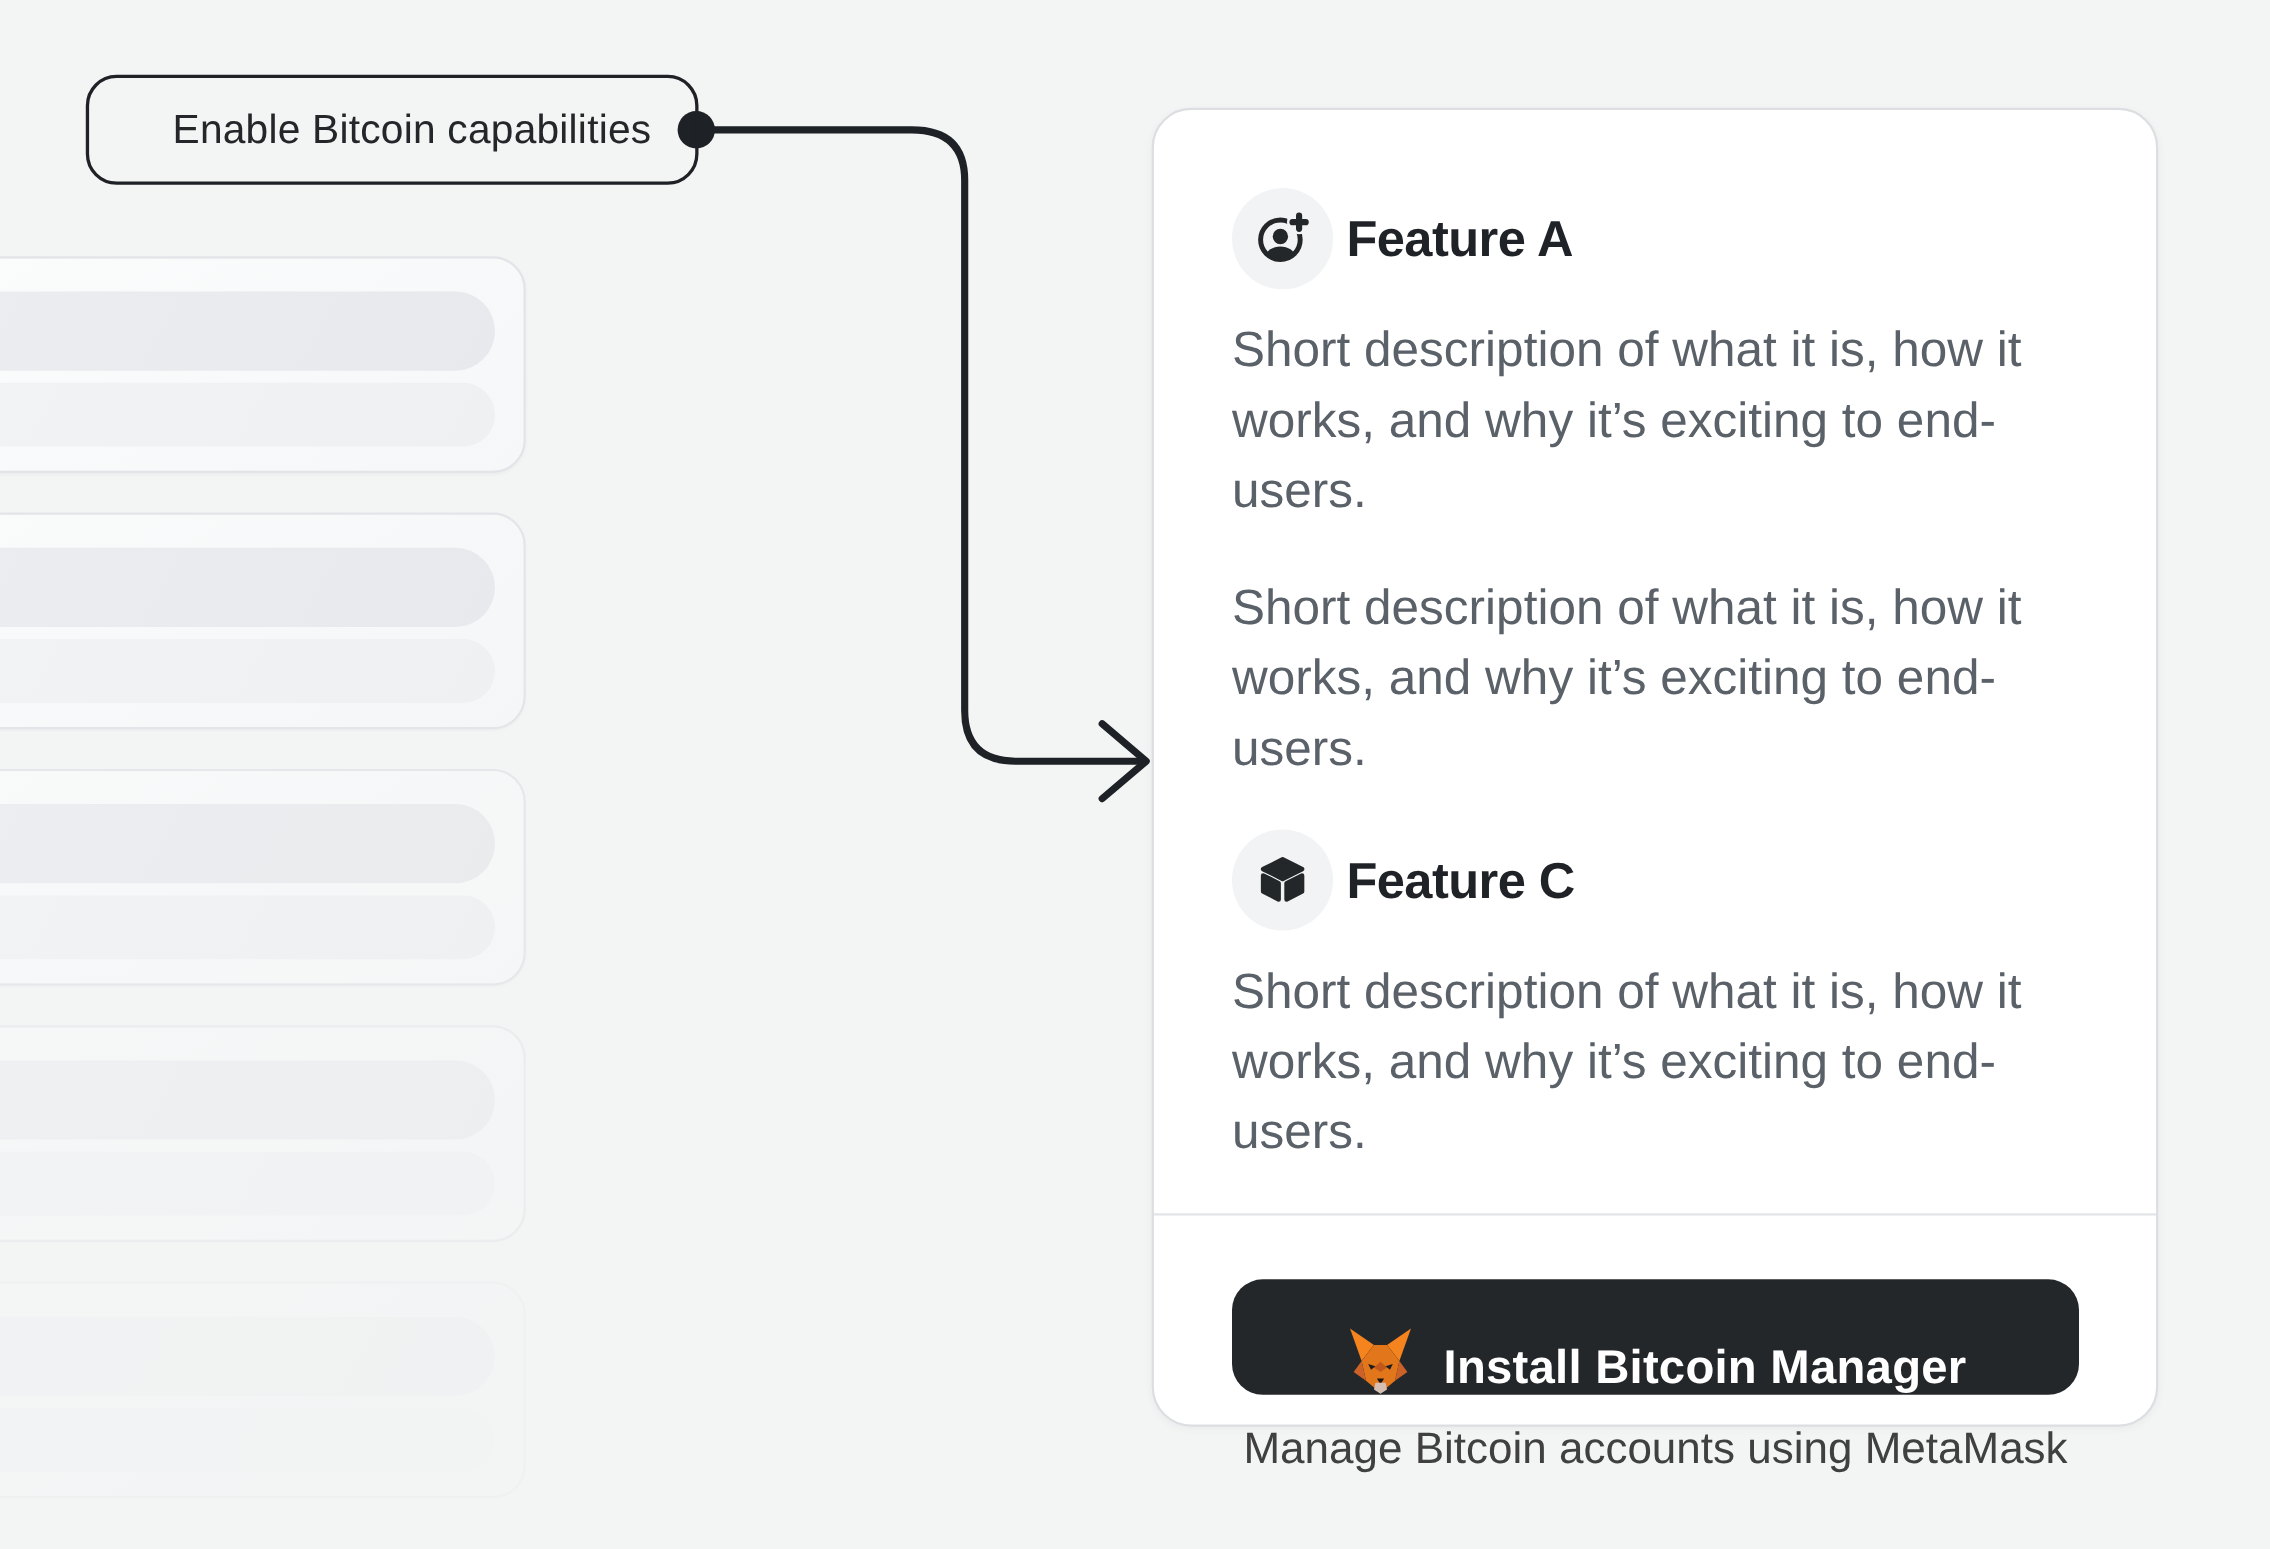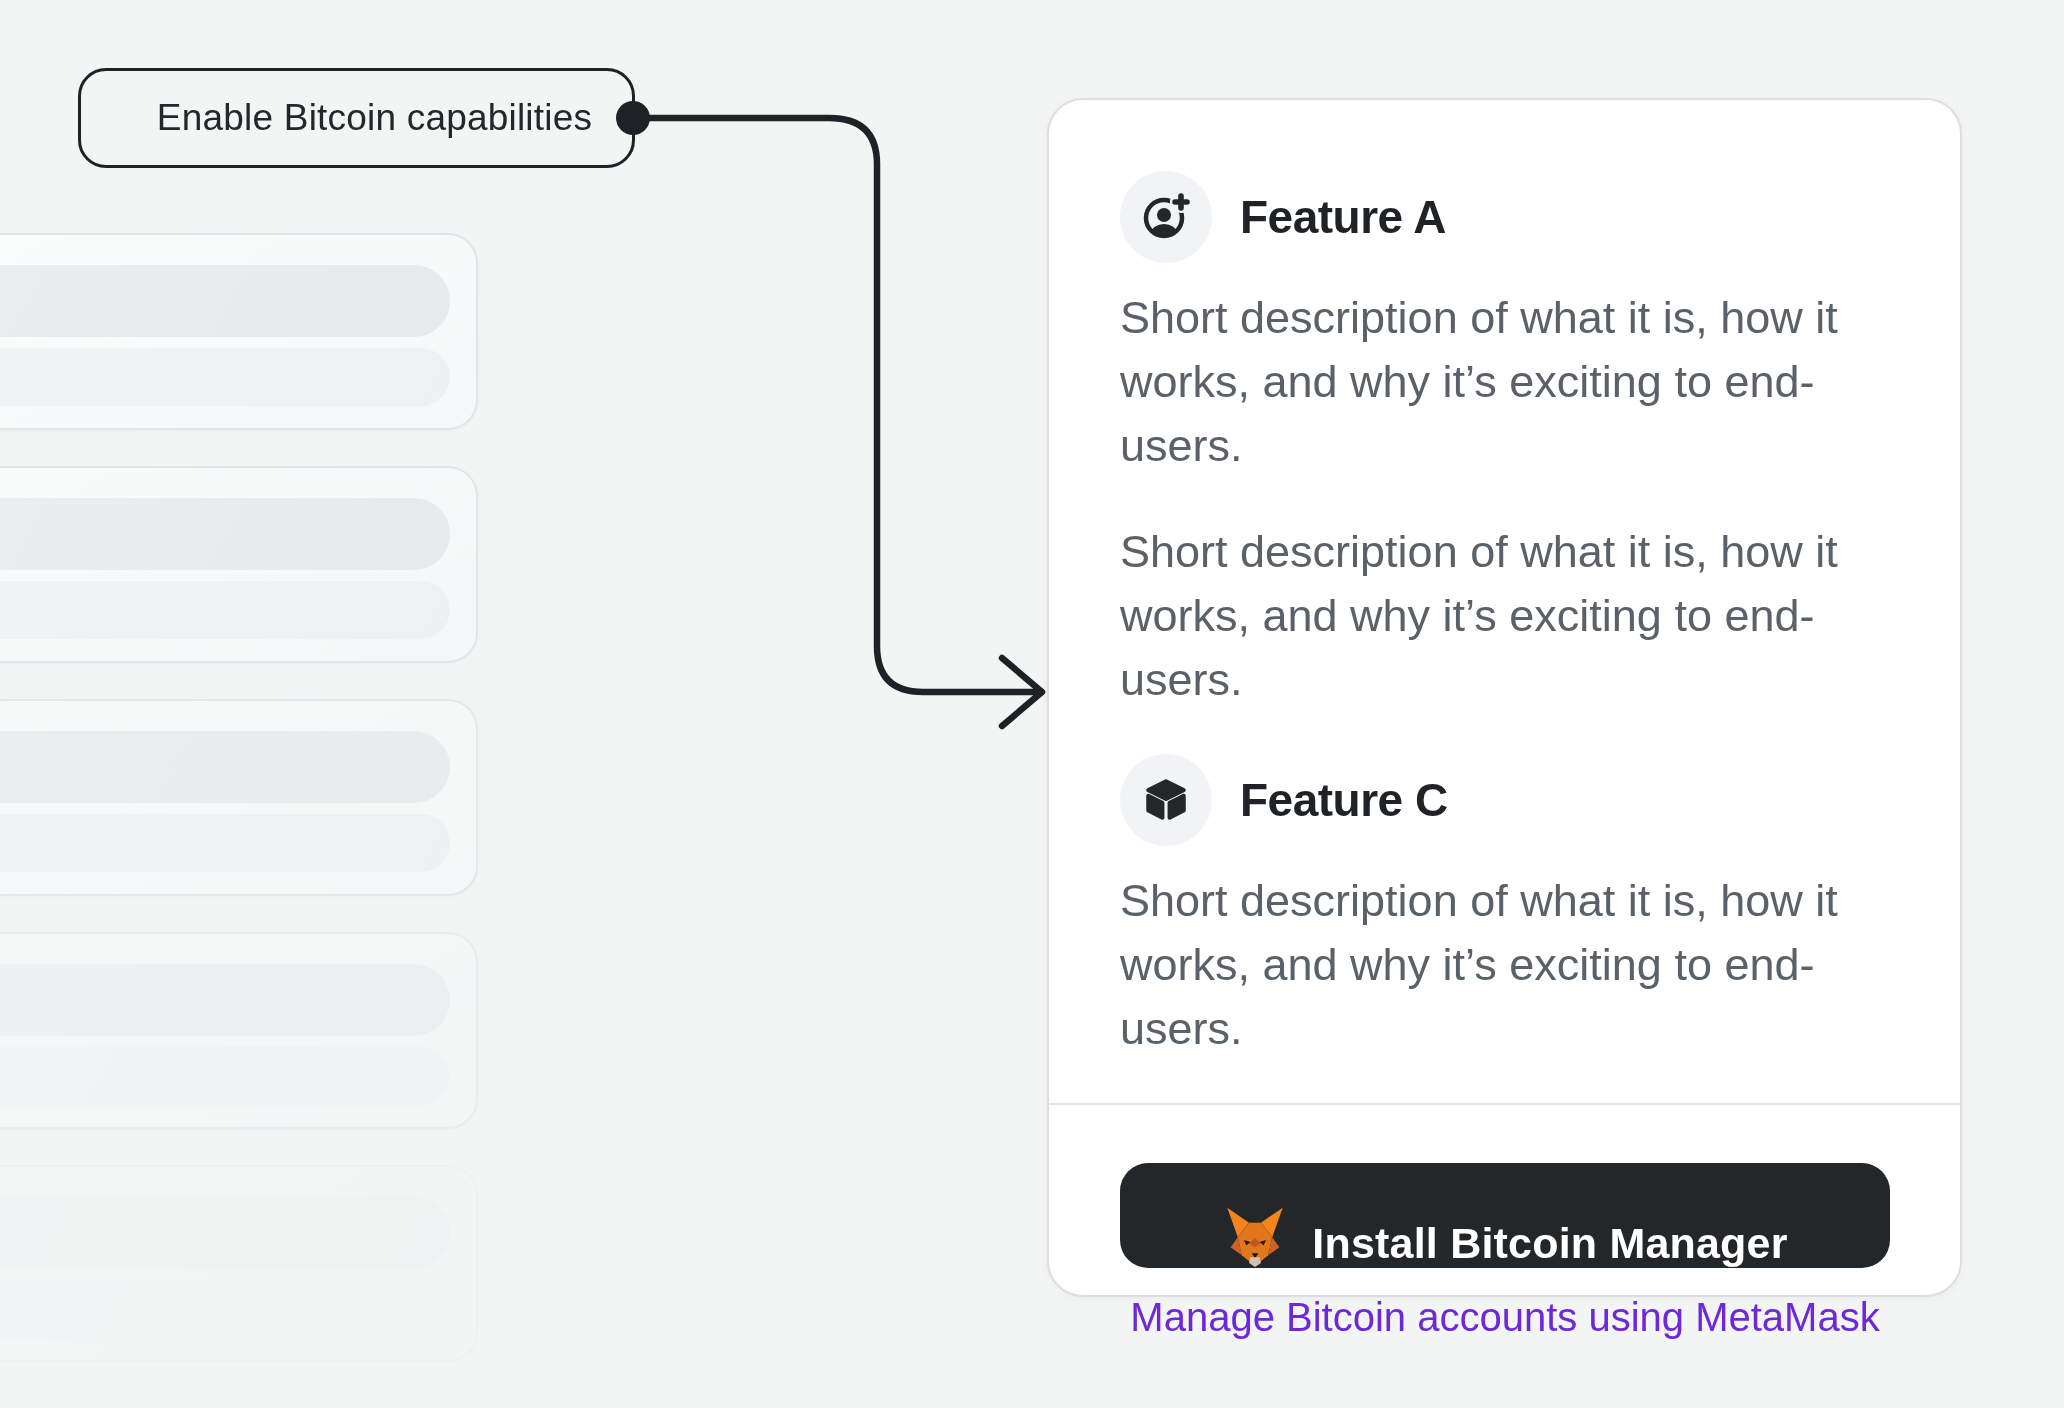--- a/index.html
+++ b/index.html
@@ -72,21 +72,21 @@
     left: 1047px; top: 98px;
     width: 915px; height: 1199px;
     background: #ffffff;
     border: 2px solid #dcdee2;
     border-radius: 36px;
     box-shadow: 0 2px 8px rgba(30,35,40,0.04);
     display: flex; flex-direction: column;
   }
   .card-body { padding: 71px 67px 0 71px; }
   .feature { margin-bottom: 42px; }
-  .feature-head { display: flex; align-items: center; gap: 28px; }
+  .feature-head { display: flex; align-items: center; gap: 12px; }
   .icon-circle {
     width: 92px; height: 92px; flex: 0 0 92px;
     border-radius: 50%;
     background: #f2f3f5;
     display: flex; align-items: center; justify-content: center;
   }
   .feature-title {
     font-size: 46px; font-weight: 800; letter-spacing: -0.5px;
     color: #1f2327;
   }
@@ -107,21 +107,21 @@
     border-radius: 28px;
     display: flex; align-items: flex-end; justify-content: center; gap: 24px;
     color: #ffffff;
     font-family: inherit;
     font-size: 43px; font-weight: 700; letter-spacing: 0.2px;
   }
   .install-btn svg { display: block; }
   .footer-caption {
     margin-top: 27px;
     font-size: 40px;
-    color: #6d28d9;
+    color: #404040;
   }
 </style>
 </head>
 <body>
 
 <svg class="connector-svg">
   <circle cx="633" cy="118" r="17" fill="#1e2125"></circle>
   <path d="M 633 118 H 829 Q 877 118 877 164 V 646 Q 877 692 923 692 H 1036" fill="none" stroke="#1e2125" stroke-width="6.5" stroke-linecap="round"></path>
   <path d="M 1002 658 L 1042 692 L 1002 726" fill="none" stroke="#1e2125" stroke-width="6.5" stroke-linecap="round" stroke-linejoin="round"></path>
 </svg>

